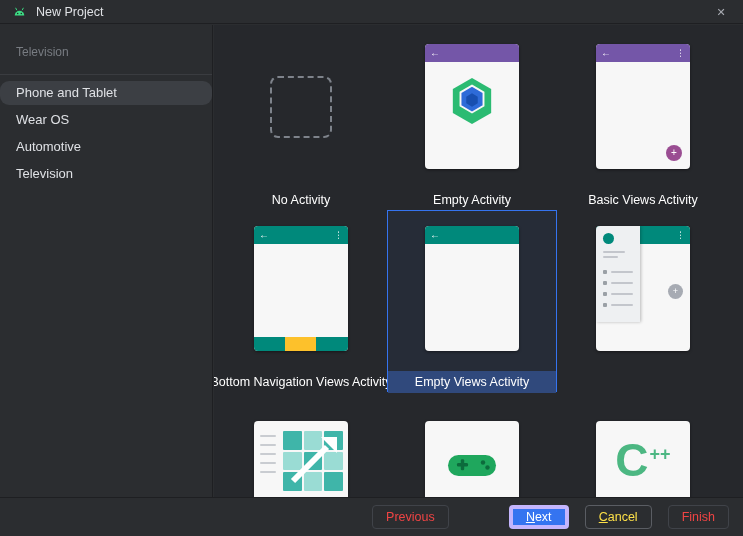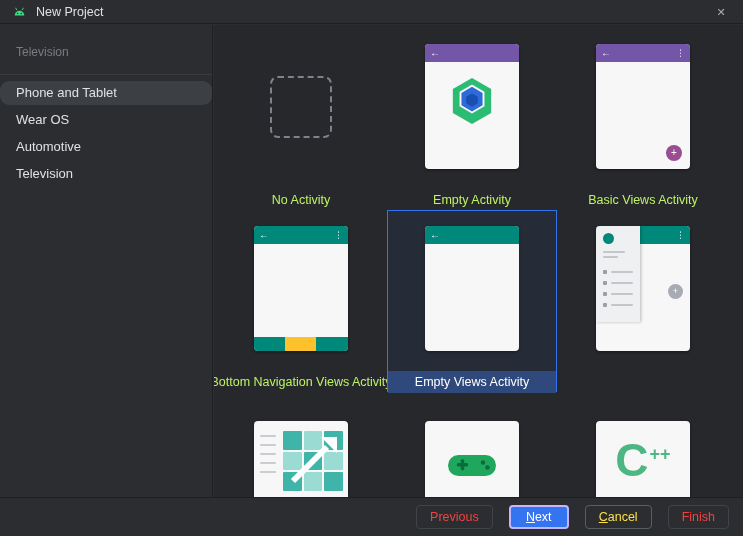--- a/index.html
+++ b/index.html
@@ -57,21 +57,21 @@
   .card {
     width:94px; height:125px; background:#f7f7f7; border-radius:4px;
     position:relative; overflow:hidden; box-shadow:0 1px 3px rgba(0,0,0,.45);
     flex:0 0 auto;
   }
   .card.ghost { background:transparent; box-shadow:none; display:flex; align-items:center; justify-content:center; }
   .dashed-box { width:62px; height:62px; border:2px dashed #7e838b; border-radius:8px; }
 
   .cardlabel {
     margin-top:20px; height:22px; line-height:22px;
-    font-size:12.5px; color:#bef264; white-space:nowrap; text-align:center;
+    font-size:12.5px; color:#ffffff; white-space:nowrap; text-align:center;
   }
   .cardlabel.strip { width:100%; background:#30497c; color:#ffffff; }
 
   .card-header {
     position:absolute; top:0; left:0; right:0; height:18px;
     display:flex; align-items:center; justify-content:space-between;
     padding:0 5px; color:#fff;
   }
   .hdr-purple { background:#7456a8; }
   .hdr-teal { background:#00897b; }
@@ -124,21 +124,21 @@
   }
   .footer-buttons { position:absolute; right:14px; top:7px; display:flex; gap:16px; }
   .btn {
     height:24px; min-width:60px; padding:0 13px; border-radius:4px;
     display:flex; align-items:center; justify-content:center;
     font-size:12.5px; cursor:pointer; background:transparent;
   }
   .btn-label { display:block; }
   .btn.disabled { border:1px solid #404349; color:#ef4444; cursor:default; }
   .btn.secondary { border:1px solid #5a5d63; color:#fde047; }
-  .btn.primary { background:#3574f0; border:2px solid #c4b5fd; color:#ffffff; }
+  .btn.primary { background:#3574f0; border:4px solid #c4b5fd; color:#ffffff;margin-left:44px; }
   .mnemonic::first-letter { text-decoration: underline; }
 </style>
 </head>
 <body>
 
 <div class="titlebar">
   <span style="display:flex;">
     <svg width="15" height="12" viewBox="0 0 24 20">
       <path d="M4 16 a8 8 0 0 1 16 0 z" fill="#3DDC84"></path>
       <line x1="7.5" y1="7" x2="5.5" y2="3" stroke="#3DDC84" stroke-width="1.6"></line>

